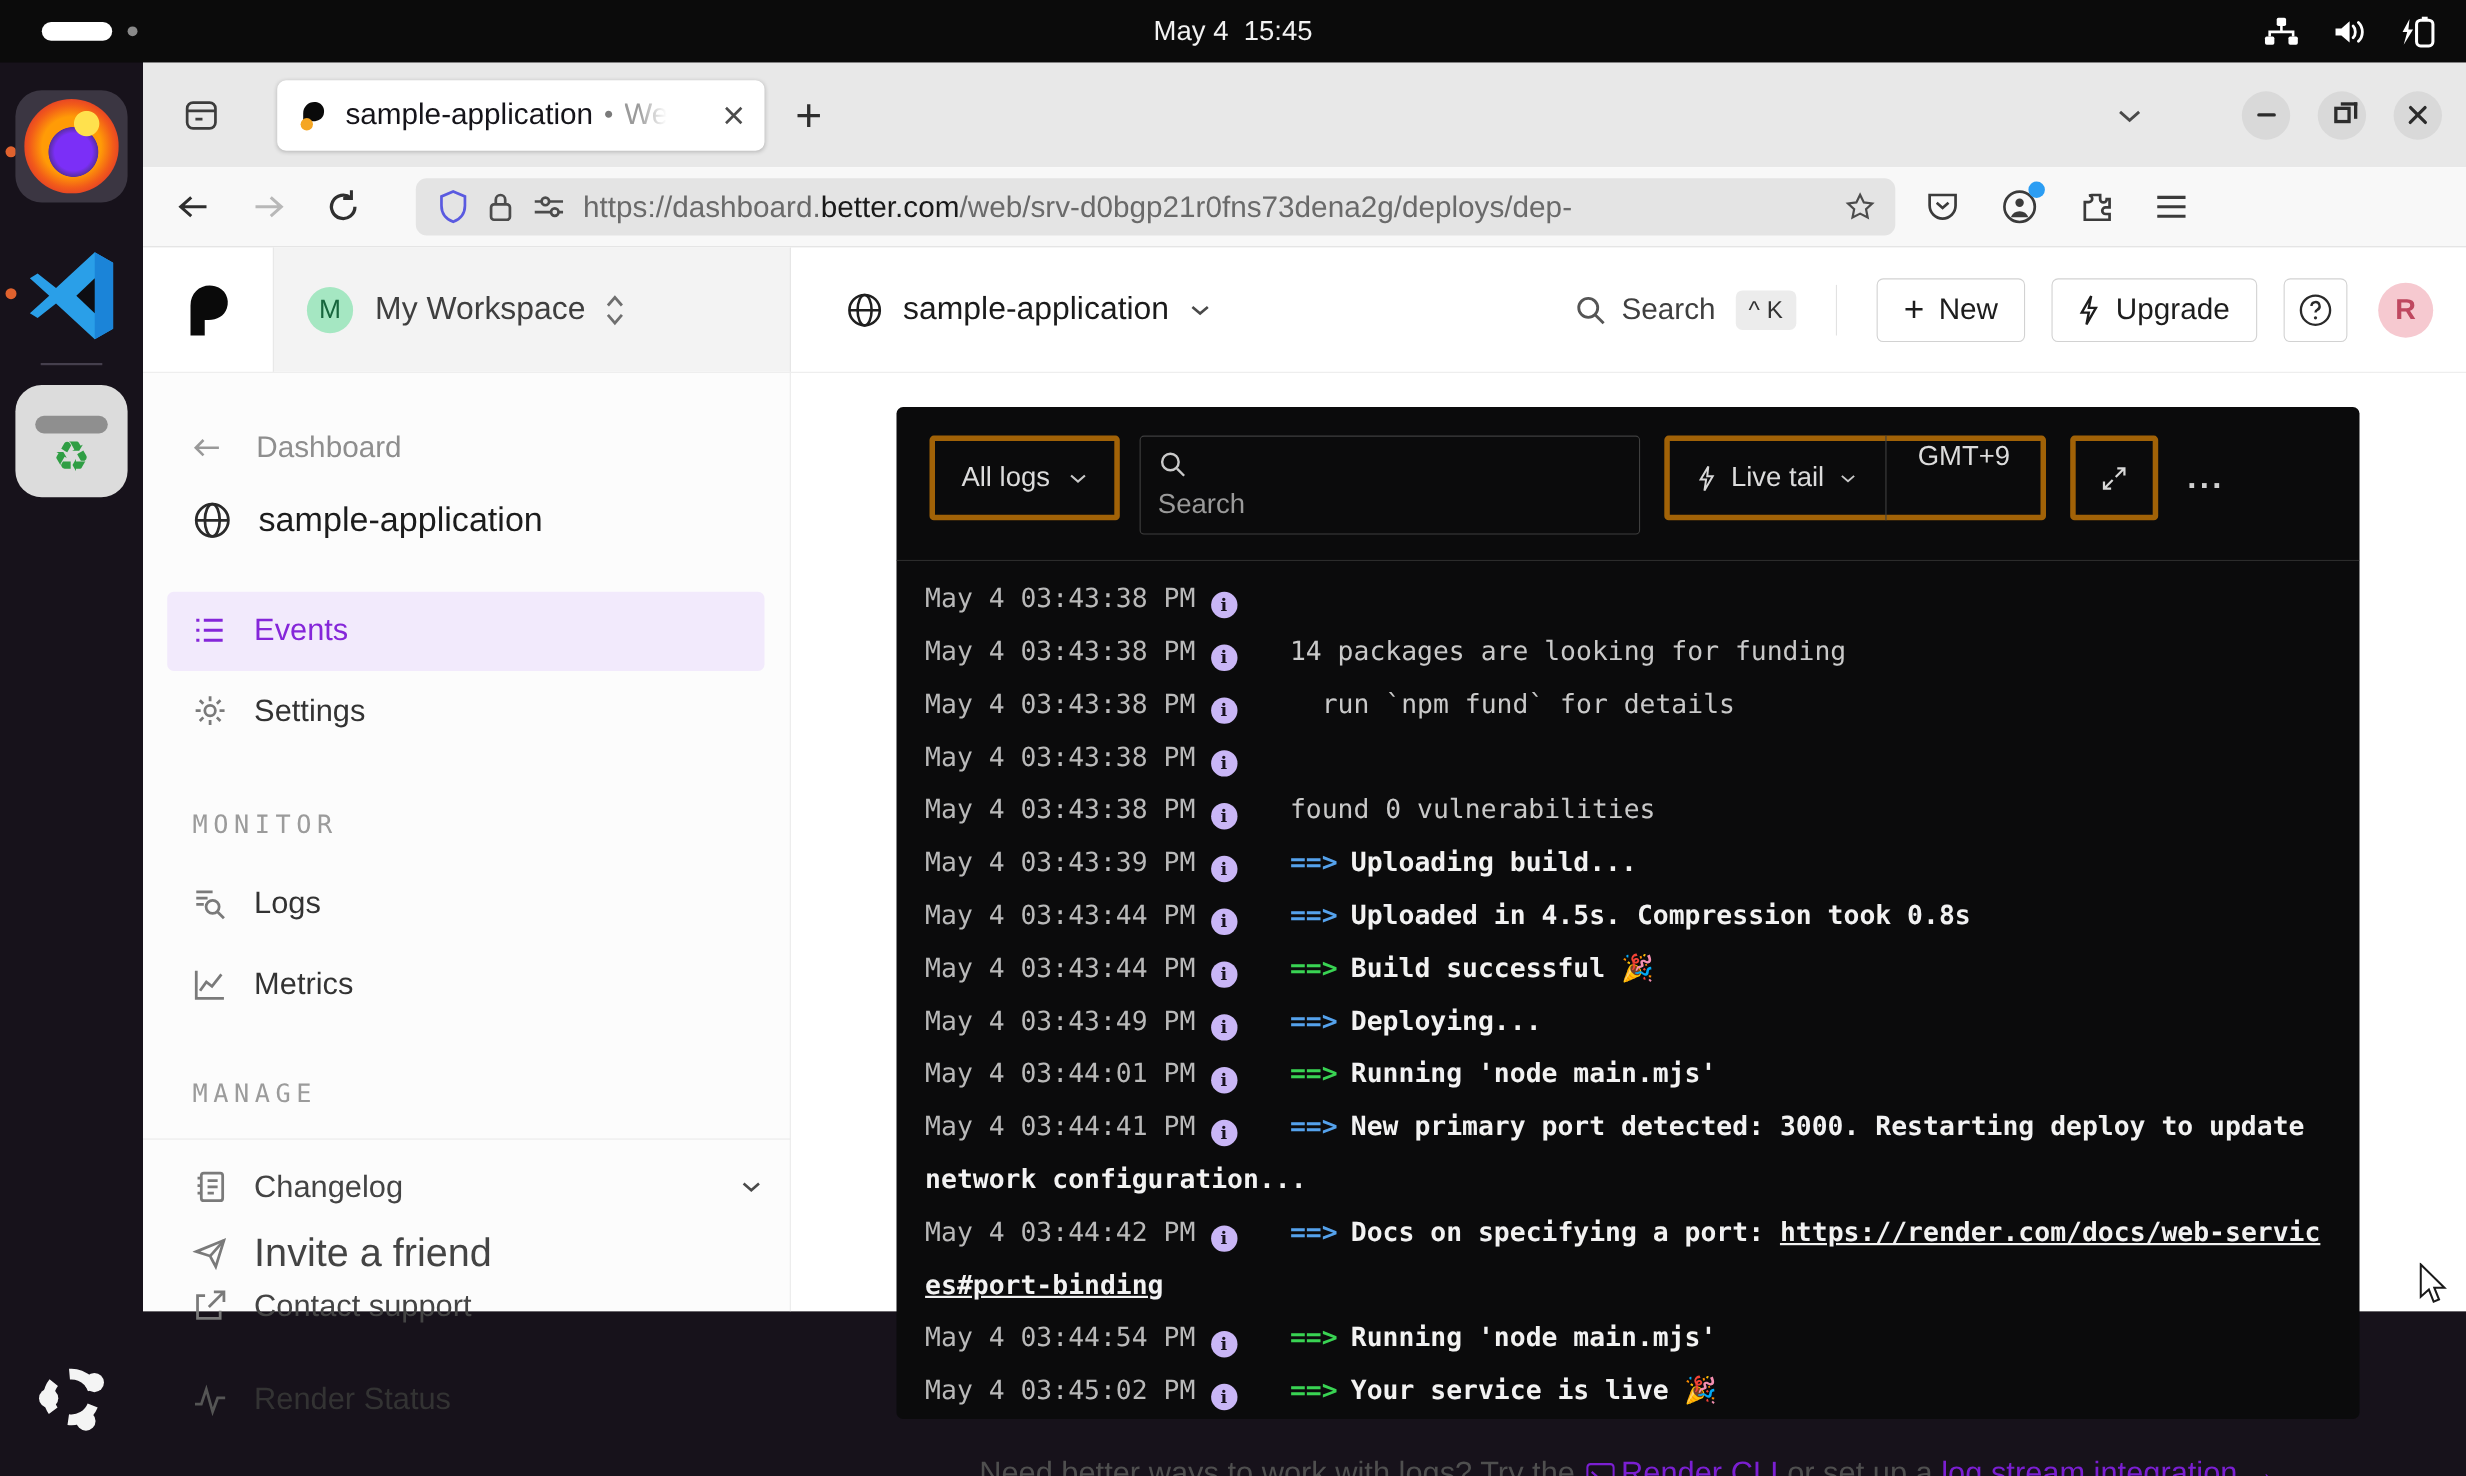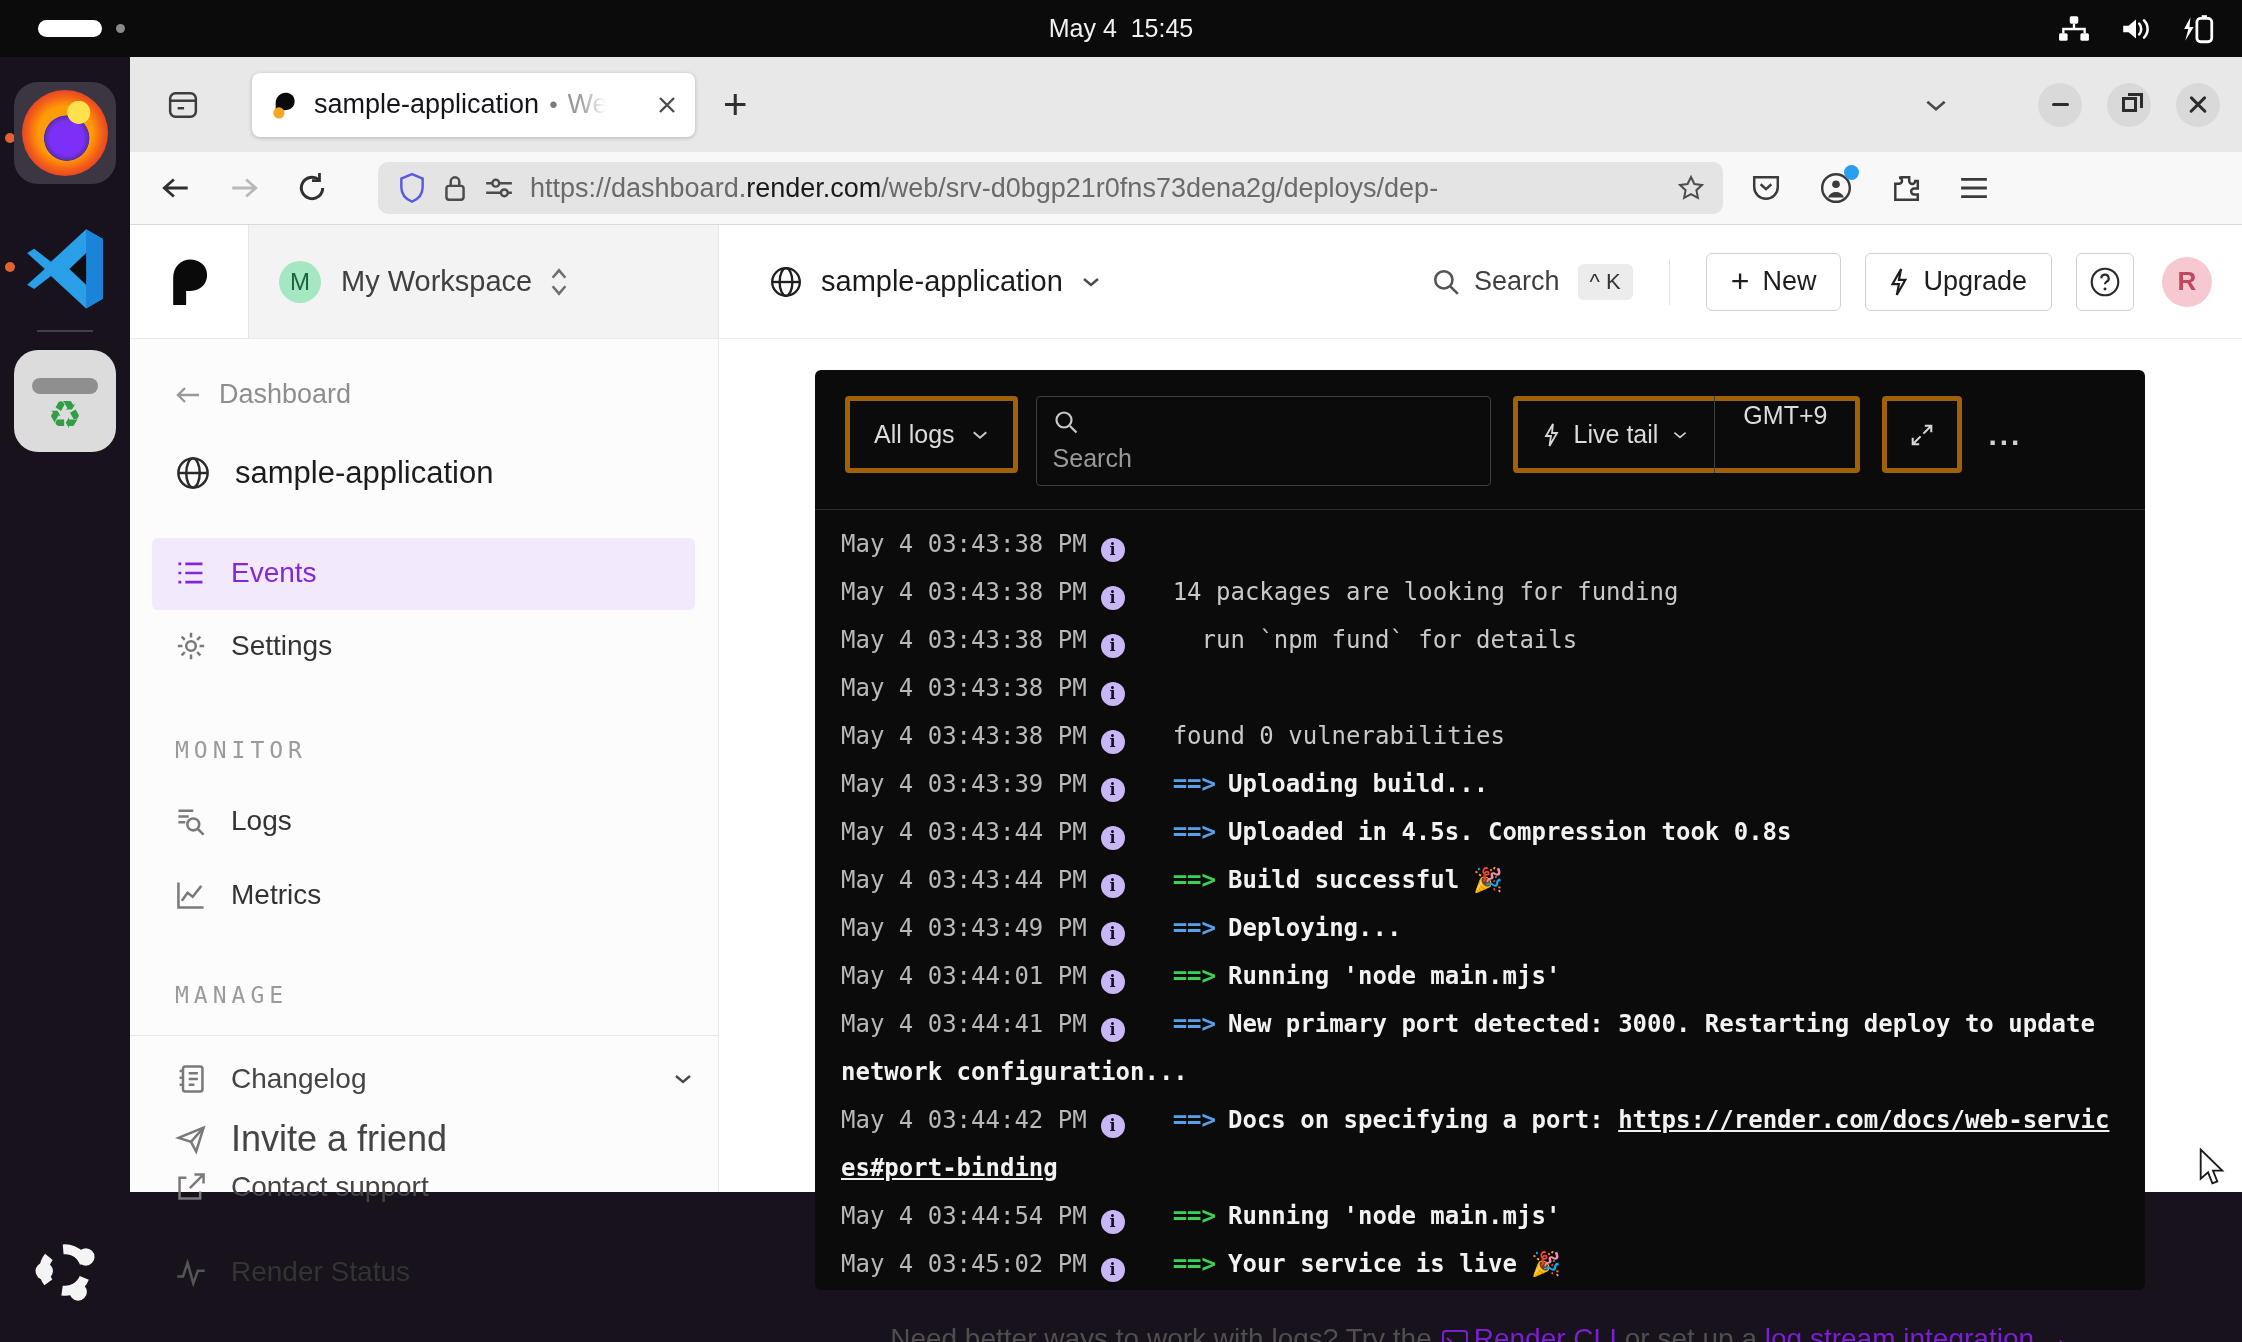--- a/index.html
+++ b/index.html
@@ -96,21 +96,21 @@
              background:#ffffff; padding:0 24px; height:58px; font-size:27px; color:#1d1d1d; margin-right:24px; }
   .plus-glyph { font-size:32px; font-weight:300; color:#1d1d1d; }
   .help-btn { width:58px; height:58px; border:1px solid #d2d2d2; border-radius:6px; background:#ffffff;
               display:flex; align-items:center; justify-content:center; margin-right:28px; }
   .r-avatar { width:50px; height:50px; border-radius:50%; background:#f6c9d0; color:#bf4860;
               display:flex; align-items:center; justify-content:center; font-size:26px; font-weight:bold; }
 
   .site-body { flex:1; display:flex; min-height:0; }
   .sidebar { width:589px; background:#fcfcfc; border-right:1px solid #e9e9e9; position:relative; }
   .sb-row { position:absolute; left:45px; display:flex; align-items:center; gap:24px; }
-  .sb-back { top:40px; color:#8e8e8e; font-size:27px; gap:18px; }
+  .sb-back { top:52px; color:#8e8e8e; font-size:27px; gap:32px; }
   .sb-service { top:116px; color:#1c1c1c; font-size:31px; font-weight:500; }
   .sb-highlight { position:absolute; left:22px; top:199px; width:543px; height:72px; background:#f2eafc; border-radius:6px; }
   .sb-events { top:218px; color:#8526d9; font-size:28px; }
   .sb-settings { top:291px; color:#333333; font-size:28px;text-align:right; }
   .sb-section { position:absolute; left:45px; color:#9b9b9b; font-size:23px; letter-spacing:5px;
                 font-family:"DejaVu Sans Mono", monospace; }
   .sb-monitor { top:398px; }
   .sb-logs { top:466px; color:#333333; font-size:28px; }
   .sb-metrics { top:540px; color:#333333; font-size:28px; }
   .sb-manage { top:643px; }
@@ -298,21 +298,21 @@
           </svg>
       </span>
       <span class="sep-gap"></span>
       <span>
         <svg width="30" height="26" viewBox="0 0 28 24" stroke="#4c4c4c" stroke-width="2.3" fill="#e4e4e4">
             <path d="M2 7.5h24M2 16.5h24"></path>
             <circle cx="11" cy="7.5" r="3.2"></circle>
             <circle cx="19" cy="16.5" r="3.2"></circle>
           </svg>
       </span>
-      <span class="url-text"><span class="url-scheme">https://dashboard.</span><span class="url-domain">render.com</span><span class="url-path">/web/srv-d0bgp21r0fns73dena2g/deploys/dep-</span></span>
+      <span class="url-text"><span class="url-scheme">https://dashboard.</span><span class="url-domain">better.com</span><span class="url-path">/web/srv-d0bgp21r0fns73dena2g/deploys/dep-</span></span>
       <span>
         <svg width="28" height="28" viewBox="0 0 28 28" fill="none" stroke="#4c4c4c" stroke-width="2">
             <path d="M14 3l3.4 7 7.6 1-5.6 5.2 1.5 7.6L14 20.2l-6.9 3.6 1.5-7.6L3 11l7.6-1z"></path>
           </svg>
       </span>
     </div>
     <div class="nav-right">
       <span>
         <svg width="30" height="30" viewBox="0 0 28 28" fill="none" stroke="#3b3b3b" stroke-width="2.3">
             <path d="M3 4h22v9a11 11 0 0 1-22 0z"></path>

